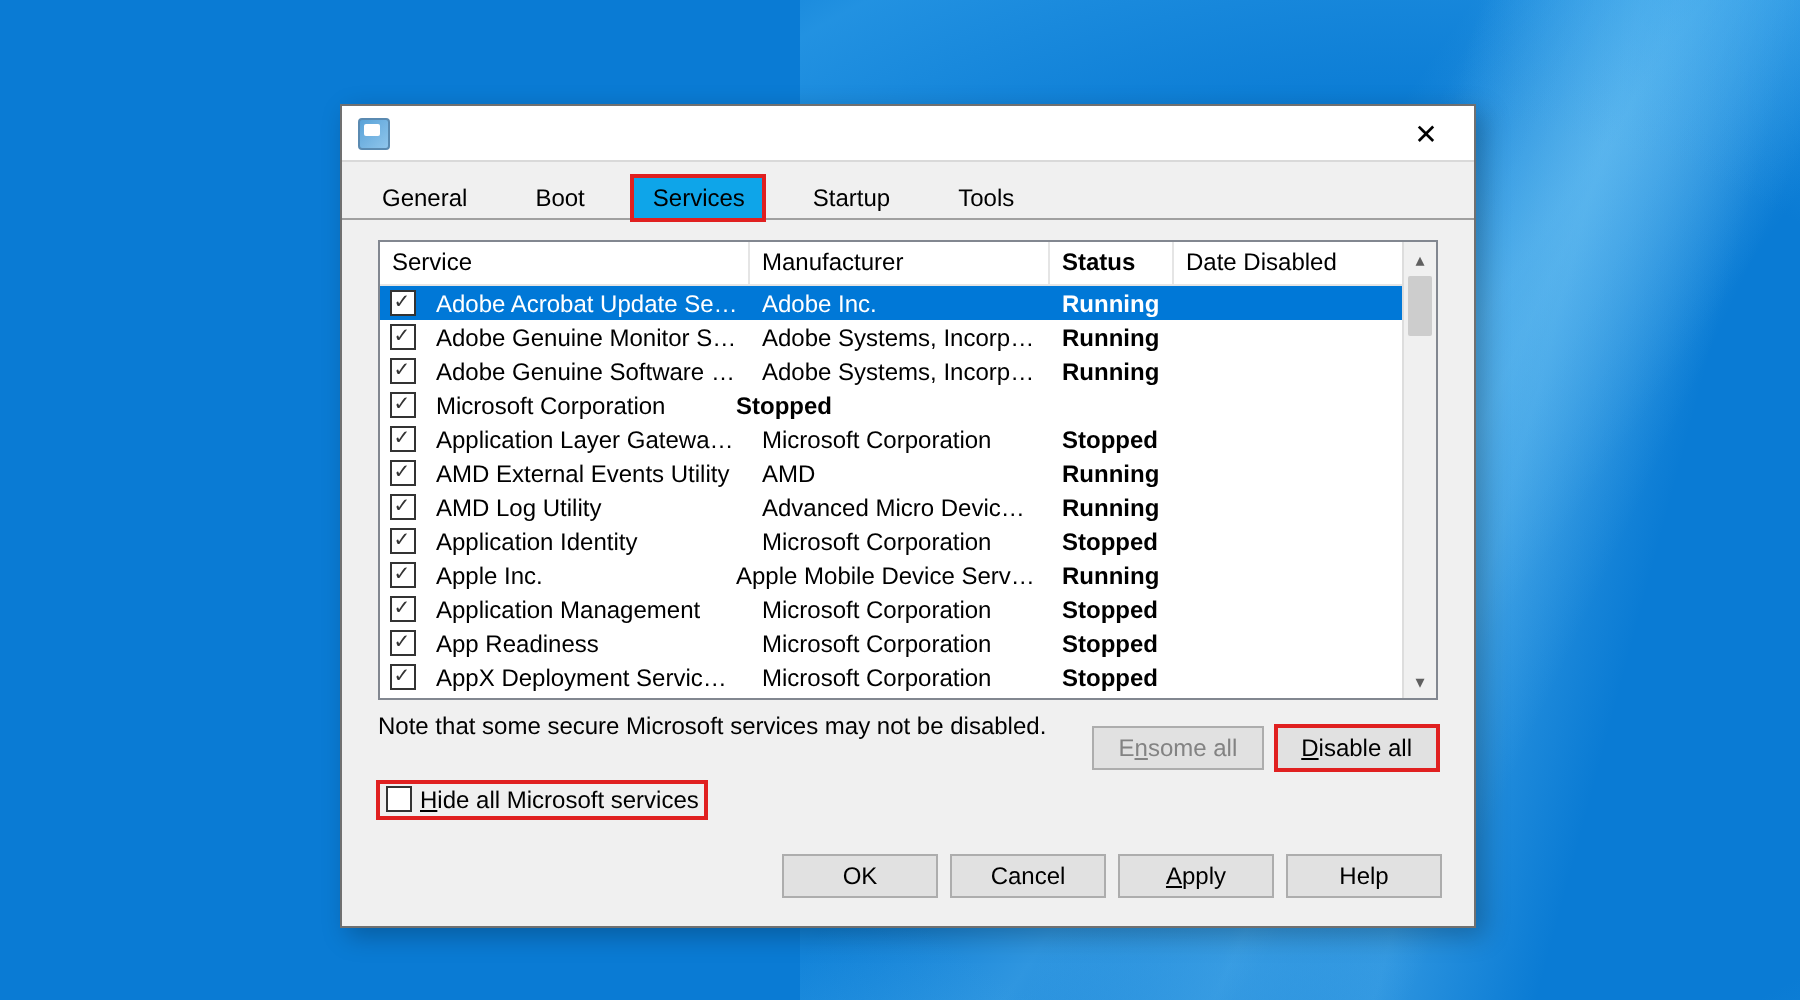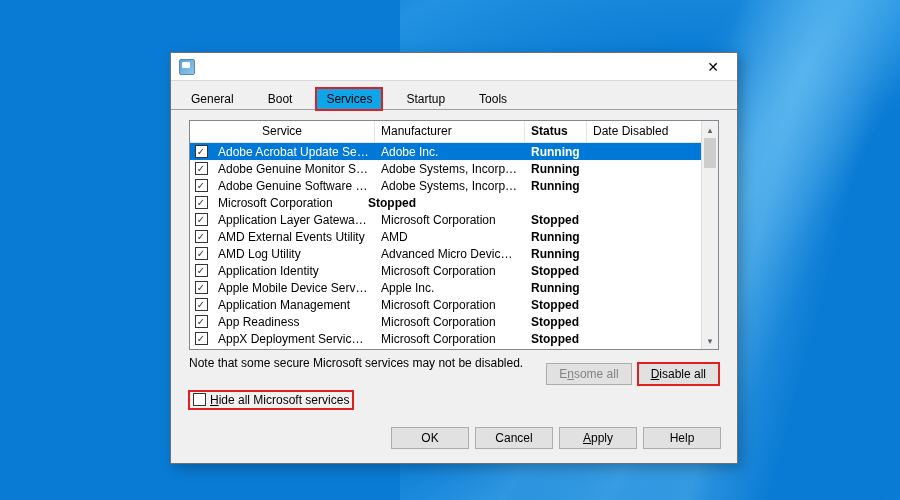--- a/index.html
+++ b/index.html
@@ -92,21 +92,21 @@
   border-bottom: 1px solid #e5e5e5;
 }
 .th {
   padding: 3px 6px;
   border-right: 1px solid #e5e5e5;
   background: #fff;
   cursor: default;
   white-space: nowrap;
   overflow: hidden;
 }
-.c-svc { width: 185px; text-align: center; }
+.c-svc { width: 185px; }
 .c-mfr { width: 150px; }
 .c-st  { width: 62px; font-weight: bold; }
 .c-dd  { flex:1; border-right:none; }
 .table-rows { }
 .row {
   display: flex;
   height: 17px;
   align-items: center;
 }
 .row.selected { background: #0078d7; color: #fff; }
@@ -270,22 +270,22 @@
               </div>
               <div class="td c-svc-d">Application Identity</div>
               <div class="td c-mfr">Microsoft Corporation</div>
               <div class="td c-st">Stopped</div>
               <div class="td c-dd"></div>
             </div>
             <div class="row">
               <div class="td cb-cell">
                 <div class="cb">✓</div>
               </div>
+              <div class="td c-mfr">Apple Inc.</div>
               <div class="td c-svc-d">Apple Mobile Device Service</div>
-              <div class="td c-mfr">Apple Inc.</div>
               <div class="td c-st">Running</div>
               <div class="td c-dd"></div>
             </div>
             <div class="row">
               <div class="td cb-cell">
                 <div class="cb">✓</div>
               </div>
               <div class="td c-svc-d">Application Management</div>
               <div class="td c-mfr">Microsoft Corporation</div>
               <div class="td c-st">Stopped</div>

